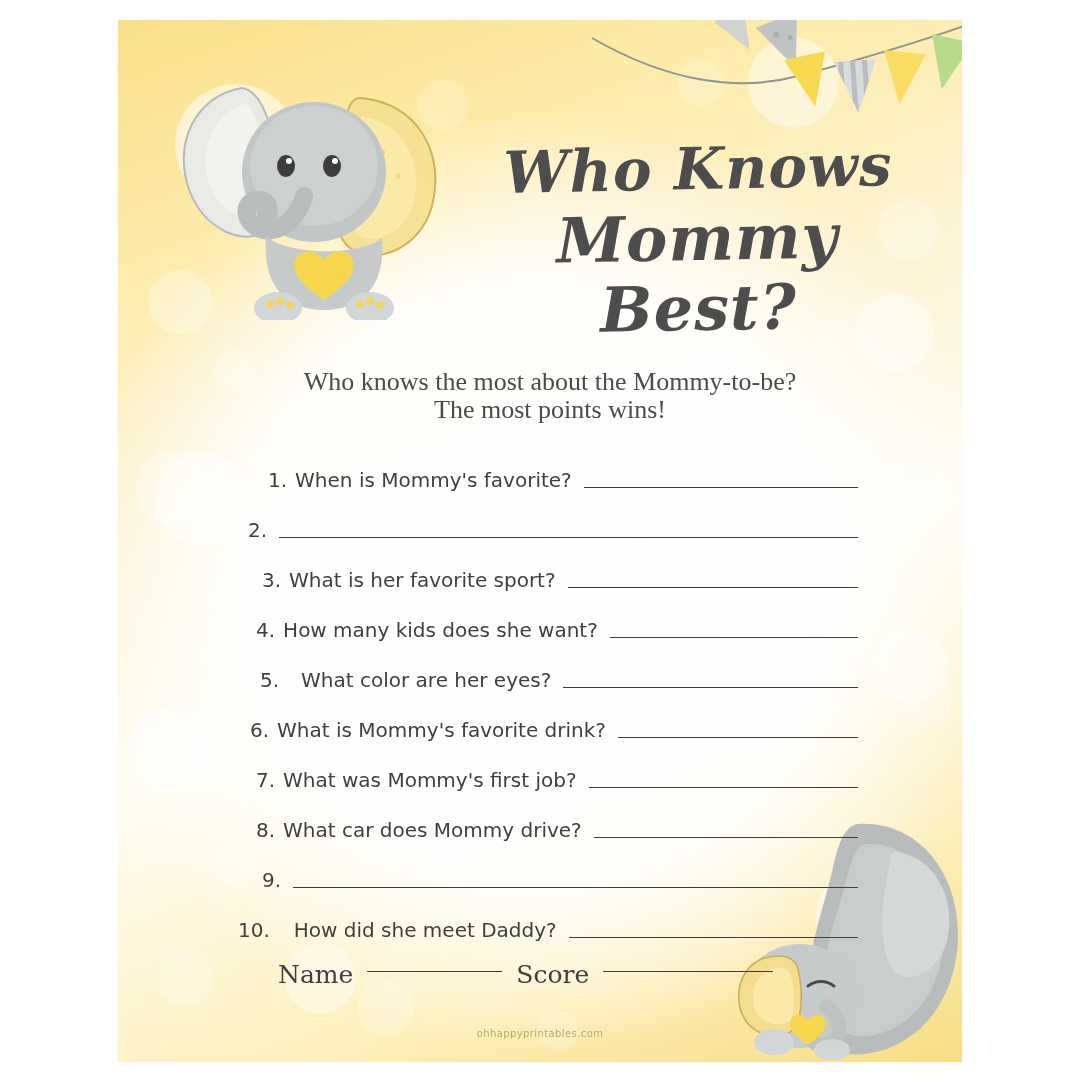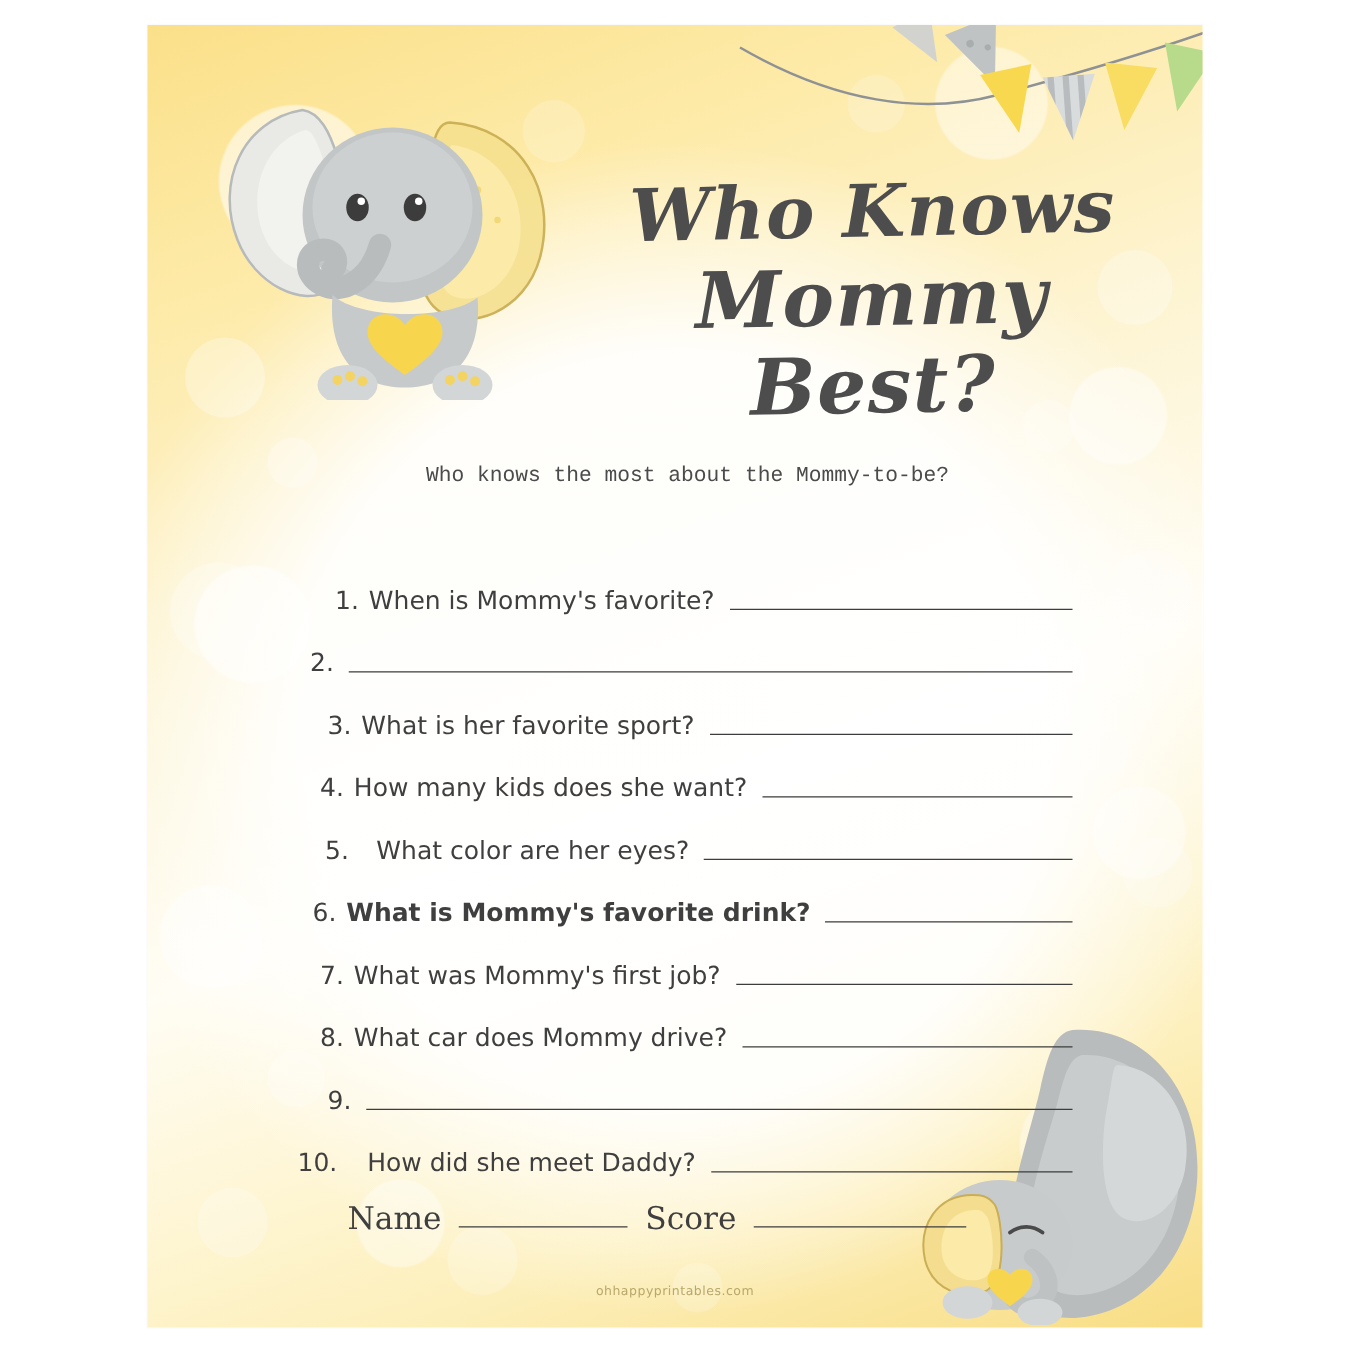--- a/index.html
+++ b/index.html
@@ -82,22 +82,22 @@
     margin-top: 4px;
   }
 
   
   .subtitle {
     position: absolute;
     left: 172px;
     top: 348px;
     width: 520px;
     text-align: center;
-    font-family: Liberation Mono, monospace;
-    font-size: 17px;
+    font-family: Liberation Serif, serif;
+    font-size: 26px;
     line-height: 28px;
     color: #4b4b4b;
   }
 
   
   .questions {
     position: absolute;
     left: 120px;
     top: 424px;
     width: 620px;
@@ -124,21 +124,21 @@
   
   .q-row .q-text { min-width: 0; }
 
   
   .footer-row {
     position: absolute;
     left: 160px;
     top: 940px;
     width: 580px;
     display: flex;
-    align-items: flex-end;
+    align-items: center;
   }
   .footer-label {
     font-family: "DejaVu Serif", serif;
     font-size: 25px;
     color: #3f3f3f;
     white-space: nowrap;
   }
   .footer-line {
     border-bottom: 1.8px solid #3d3d3d;
     margin: 0 14px 7px 14px;
@@ -286,20 +286,21 @@
       <ellipse cx="124" cy="240" rx="18" ry="11" fill="#d3d6d7"></ellipse>
     </svg>
 
     <div class="title-block">
       <div class="title-line1">Who Knows</div>
       <div class="title-line2">Mommy Best?</div>
     </div>
 
     <div class="subtitle">
       <div>Who knows the most about the Mommy-to-be?</div>
+      <div>The most points wins!</div>
     </div>
 
     <div class="questions">
 
       <div class="q-row" style="padding-left:30px;">
         <span class="q-text">1.</span>
         <span class="q-text" style="margin-left:8px;">When is Mommy's favorite?</span>
         <span class="q-line"></span>
       </div>
 
@@ -321,21 +322,21 @@
       </div>
 
       <div class="q-row" style="padding-left:22px;">
         <span class="q-text">5.</span>
         <span class="q-text" style="margin-left:22px;">What color are her eyes?</span>
         <span class="q-line"></span>
       </div>
 
       <div class="q-row" style="padding-left:12px;">
         <span class="q-text">6.</span>
-        <span class="q-text" style="margin-left:8px;font-weight:bold;">What is Mommy's favorite drink?</span>
+        <span class="q-text" style="margin-left:8px;">What is Mommy's favorite drink?</span>
         <span class="q-line"></span>
       </div>
 
       <div class="q-row" style="padding-left:18px;">
         <span class="q-text">7.</span>
         <span class="q-text" style="margin-left:8px;">What was Mommy's first job?</span>
         <span class="q-line"></span>
       </div>
 
       <div class="q-row" style="padding-left:18px;">

